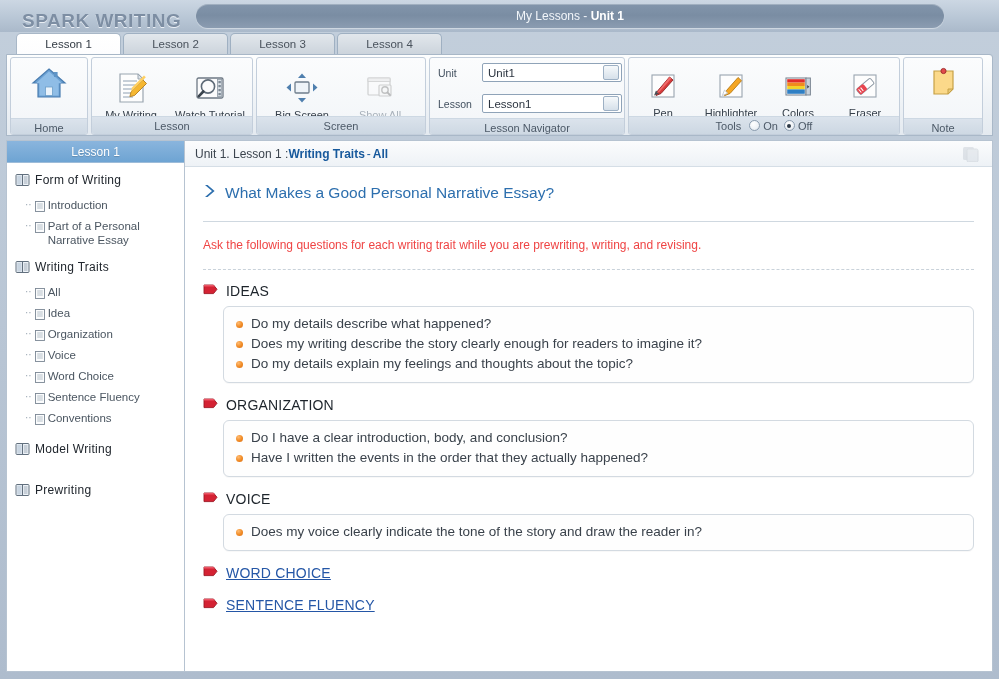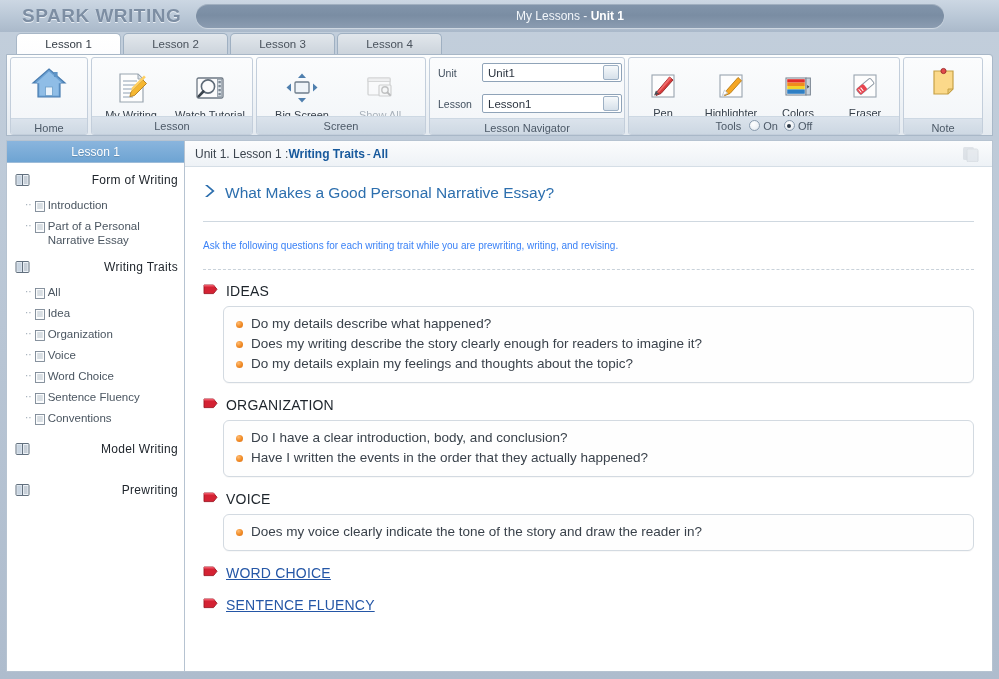--- a/index.html
+++ b/index.html
@@ -13,21 +13,21 @@
   .app {
     width: 999px; height: 679px; position: relative;
     background: linear-gradient(180deg,#c3cfdc 0%, #aebccd 100%);
     display: flex; flex-direction: column;
   }
 
   
   .titlebar {
     height: 32px; position: relative; flex: none;
     background: linear-gradient(180deg,#ccd7e3 0%, #b9c7d6 55%, #aab9ca 100%);
-    display: flex; align-items: center;
+    display: flex; align-items: flex-end;
   }
   .brand {
     font-size: 19px; font-weight: bold; letter-spacing: .5px;
     color: #7d8ea3; padding-left: 22px; text-shadow: 0 1px 0 #e9eef4;
     white-space: nowrap;
   }
   .title-pill {
     position: absolute; left: 196px; right: 55px; top: 4px; height: 24px;
     border-radius: 13px;
     background: linear-gradient(180deg,#8295ab 0%, #7a8da3 48%, #8b9cb1 100%);
@@ -131,21 +131,21 @@
     display: flex; flex-direction: column; min-height:0;
   }
   .side-head {
     height: 22px; line-height: 22px; text-align: center; flex:none;
     font-size: 12px; color: #ffffff;
     background: linear-gradient(180deg,#8ab5dd 0%, #6ea4d3 100%);
     border-bottom: 1px solid #9dbcd9;
     text-shadow: 0 1px 1px rgba(0,0,0,.18);
   }
   .side-body { padding: 10px 6px 6px 8px; overflow: hidden; }
-  .sec { display:flex; align-items:flex-start; gap:5px; margin-bottom: 5px; justify-content: space-between; }
+  .sec { display:flex; align-items:flex-start; gap:5px; margin-bottom: 5px; }
   .sec .stxt { font-size: 12px; color:#20262d; letter-spacing:.3px; font-weight:500; }
   .leaf { display:flex; align-items:flex-start; gap:3px; padding: 1.5px 0 1.5px 10px; }
   .leaf .ltxt { font-size: 11.5px; color:#4a5560; line-height: 14px; }
   .dots { color:#9aa6b2; font-size: 10px; line-height: 14px; }
   .grp-gap { height: 12px; }
 
   .content {
     flex: 1; background: #fff; border: 1px solid #b6c3d1;
     display:flex; flex-direction: column; min-width:0; min-height:0;
   }
@@ -158,21 +158,21 @@
   .crumb b { color:#17599c; }
   .crumb .sep { color:#17599c; padding: 0 2px;}
   .crumb-icon { position:absolute; right: 12px; top: 5px; opacity:.3; }
 
   .doc { flex:1; padding: 16px 18px 10px 18px; overflow: hidden; }
   .h1 {
     display:flex; align-items:center; gap:8px;
     font-size: 15.5px; color:#2d6fae; padding-bottom: 18px;
     border-bottom: 1px solid #cfd8e0; margin-bottom: 13px;
   }
-  .intro { font-size: 10px; color:#3b82f6; line-height: 21px; max-width: 700px; }
+  .intro { font-size: 12px; color:#ef4444; line-height: 21px; max-width: 700px; }
   .dashed { border-top: 1px dashed #c9d2da; margin: 13px 0 12px; }
   .trait { margin-bottom: 5px; }
   .trait-h { display:flex; align-items:center; gap:8px; margin: 0 0 6px 0; }
   .trait-h .tname { font-size: 14px; color:#1d242b; letter-spacing:.2px; }
   .trait-h a.tname {
     color:#2456a6; text-decoration: underline; cursor: pointer;
   }
   .qbox {
     margin: 0 0 13px 20px; border: 1px solid #d3dae1; border-radius: 6px;
     background:#fefefe; padding: 7px 12px 8px 12px;

